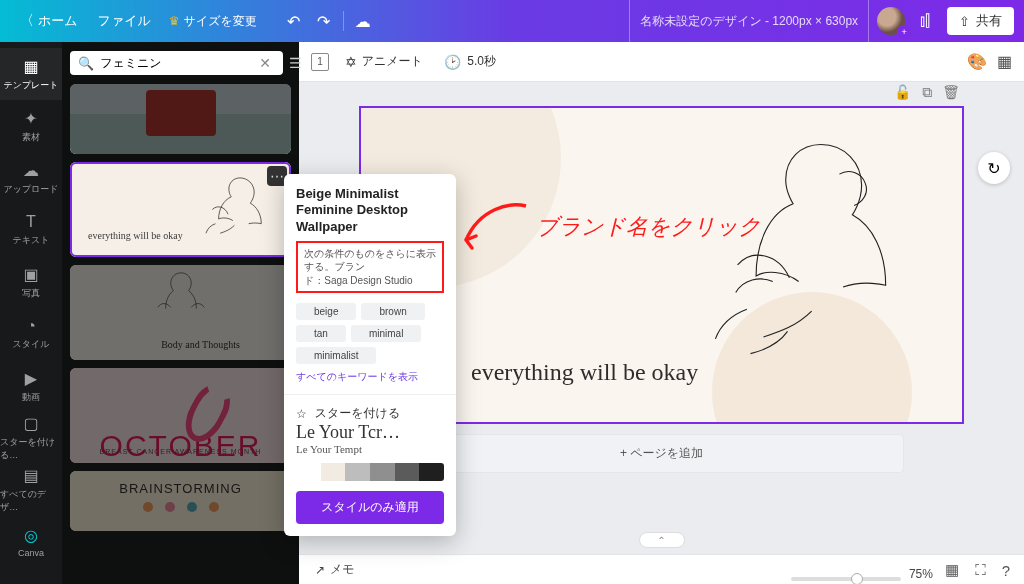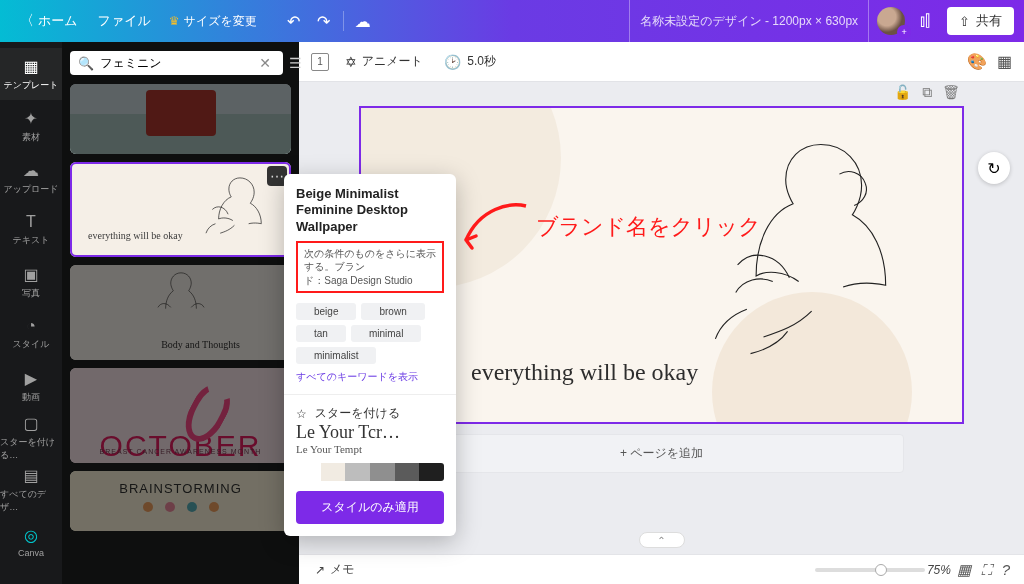--- a/index.html
+++ b/index.html
@@ -84,21 +84,21 @@
   .canvas .figure { position:absolute; right:40px; top:18px; bottom:18px; width:230px; }
   .floating-btn { position:absolute; right:14px; top:70px; width:32px; height:32px; border-radius:50%; background:#fff; box-shadow:0 1px 4px rgba(0,0,0,.2); display:flex; align-items:center; justify-content:center; cursor:pointer; font-size:16px; }
 
   .add-page { margin:10px 60px 0; padding:10px; text-align:center; background:#f1f2f5; border:1px solid #e5e6ea; border-radius:4px; color:#555; cursor:pointer; font-size:12px; }
 
   .page-arrow { position:absolute; bottom:6px; left:50%; transform:translateX(-50%); width:46px; height:16px; background:#fff; border:1px solid #ddd; border-radius:10px; display:flex; align-items:center; justify-content:center; color:#888; cursor:pointer; font-size:10px; }
 
   
   .bottombar { position:absolute; left:299px; right:0; bottom:0; height:30px; background:#fff; border-top:1px solid #e3e4e8; display:flex; align-items:center; padding:0 10px; font-size:12px; color:#444; }
   .bb-item { display:flex; align-items:center; gap:5px; cursor:pointer; padding:2px 6px; }
-  .bb-right { margin-left:auto; display:flex; align-items:center; gap:2px;font-style:italic; }
+  .bb-right { margin-left:auto; display:flex; align-items:flex-end; gap:8px; }
   .zoom-track { width:110px; height:4px; background:#ddd; border-radius:2px; position:relative; }
   .zoom-thumb { position:absolute; left:55%; top:-4px; width:12px; height:12px; background:#fff; border:1px solid #aaa; border-radius:50%; }
   .bb-ic { cursor:pointer; font-size:15px; color:#555; padding:2px 4px; }
 
   
   .popover { position:absolute; left:284px; top:174px; width:172px; background:#fff; border-radius:6px; box-shadow:0 6px 24px rgba(0,0,0,.25); padding:12px 12px 12px; z-index:50; font-size:12px; }
   .popover h4 { font-size:13px; font-weight:700; color:#222; line-height:1.25; }
   .brand-box { margin-top:6px; border:2.5px solid #ff1a1a; padding:4px 6px; font-size:10px; color:#555; line-height:1.35; }
   .brand-box .lab { }
   .tags { margin-top:10px; display:flex; flex-wrap:wrap; gap:5px; }
@@ -107,21 +107,21 @@
   .pop-sep { margin:10px -12px; height:1px; background:#eee; }
   .star-row { display:flex; align-items:center; gap:8px; cursor:pointer; color:#333; font-size:12px; }
   .font-preview { }
   .font-preview .f1 { font-family:'Brush Script MT',cursive; font-size:18px; color:#333; }
   .font-preview .f2 { font-family:'Brush Script MT',cursive; font-size:11px; color:#555; }
   .pal-row { margin-top:8px; display:flex; height:18px; border-radius:3px; overflow:hidden; }
   .pal-row span { flex:1; }
   .apply-btn { margin-top:10px; width:100%; padding:8px 0; background:#7d2ae8; color:#fff; border:none; border-radius:4px; cursor:pointer; font-size:12px; }
 
   
-  .annot { position:absolute; left:460px; top:200px; color:#ff1a1a; font-size:22px; font-weight:500; display:flex; align-items:center; gap:6px; z-index:60; pointer-events:none; }
+  .annot { position:absolute; left:460px; top:200px; color:#ff1a1a; font-size:22px; font-weight:500; display:flex; align-items:center; gap:6px; z-index:60; pointer-events:none;font-style:italic; }
   .annot svg { width:70px; height:54px; }
 
   
   .figure svg, .thumb .lineart svg { width:100%; height:100%; }
   .stroke { fill:none; stroke:#222; stroke-width:1.2; }
   .stroke-th { fill:none; stroke:#222; stroke-width:0.9; }
 </style>
 </head>
 <body>
 

